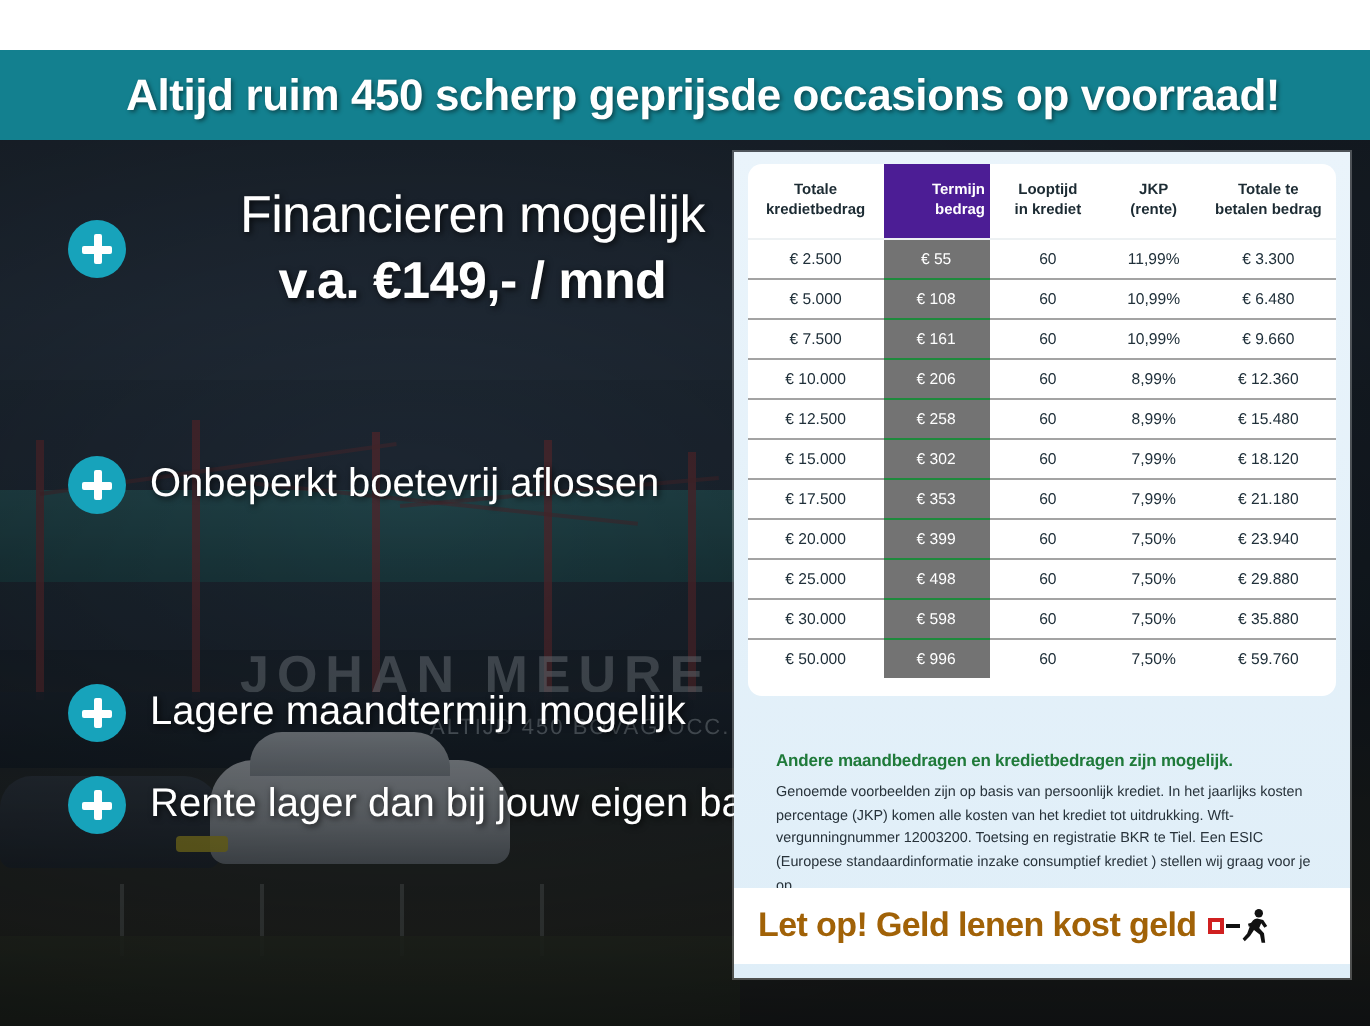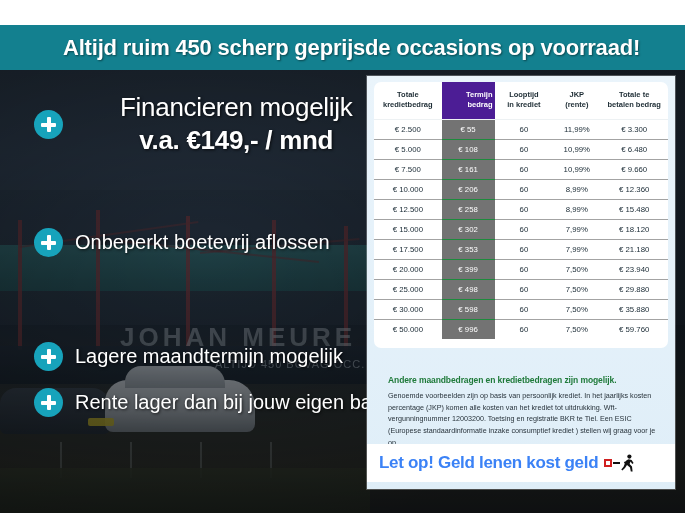--- a/index.html
+++ b/index.html
@@ -263,21 +263,21 @@
     left: 367px; top: 444px;
     width: 308px; height: 38px;
     background: #ffffff;
     display: flex;
     align-items: center;
     padding-left: 12px;
   }
   .warn-text {
     font-size: 17px;
     font-weight: bold;
-    color: #3b82f6;
+    color: #a16207;
     white-space: nowrap;
     letter-spacing: -0.3px;
   }
   .warn-icon {
     margin-left: 6px;
     display: flex;
     align-items: center;
     gap: 1px;
   }
   .warn-box {

